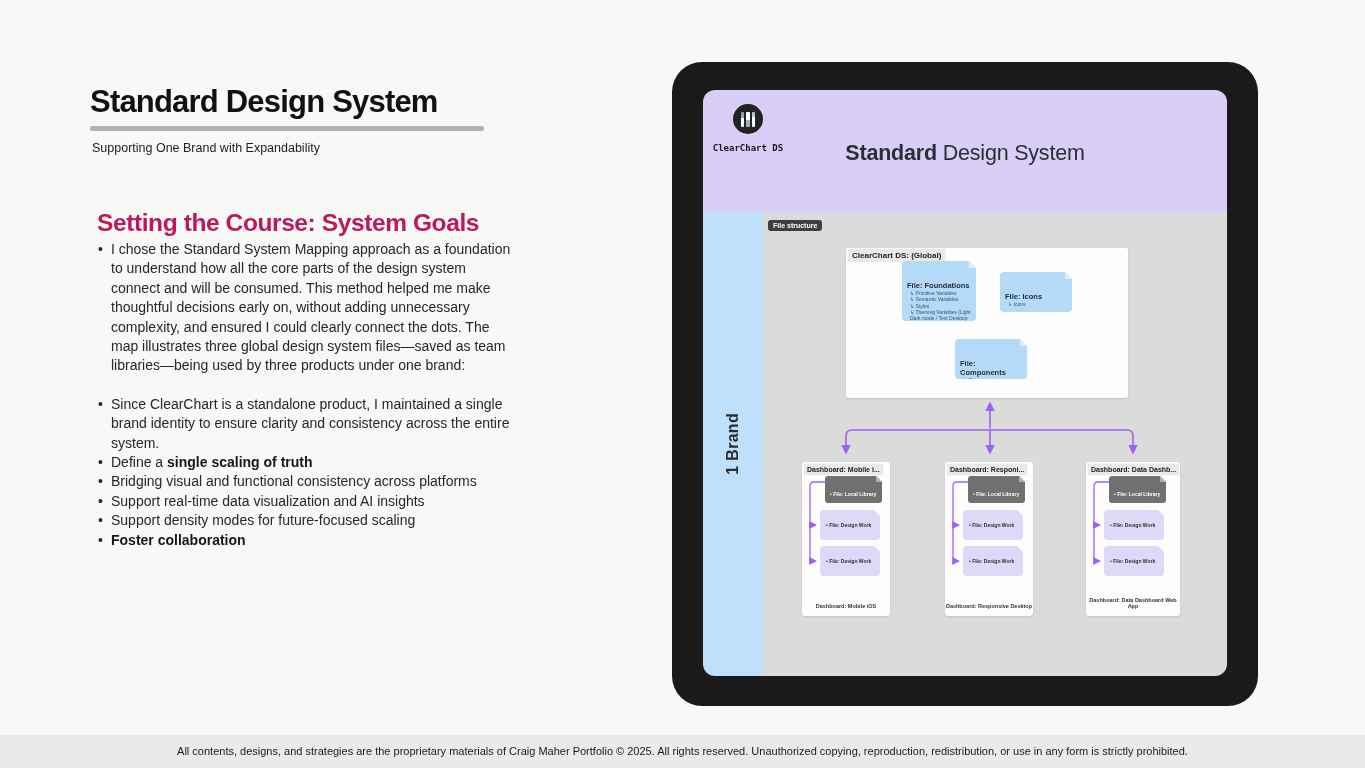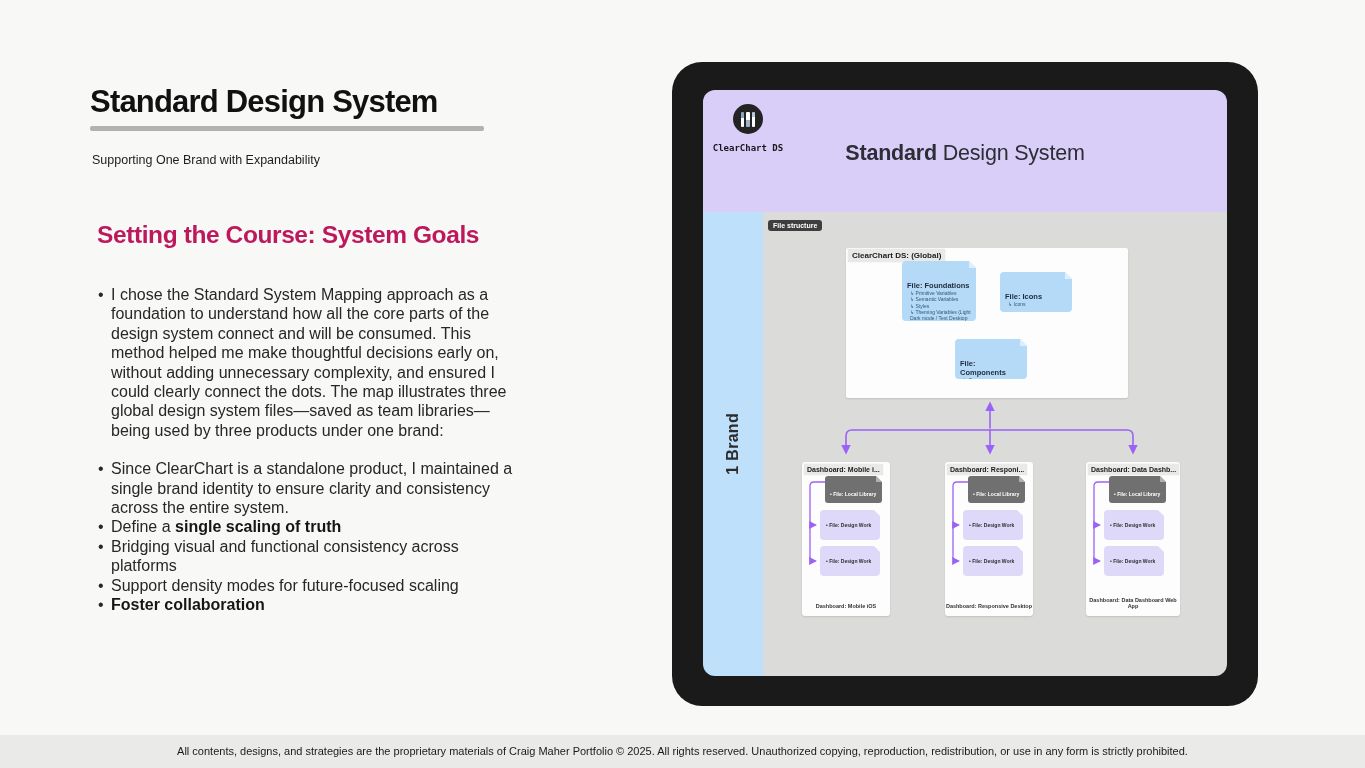--- a/index.html
+++ b/index.html
@@ -8,23 +8,23 @@
     position:relative; overflow:hidden;
     background:#f8f8f6;
     font-family:"Liberation Sans", sans-serif;
     color:#1c1c1c;
   }
 
   
   .left-col { position:absolute; left:90px; top:84px; width:425px; }
   .page-title { font-size:31px; font-weight:700; letter-spacing:-0.8px; color:#111; line-height:36px; }
   .title-rule { width:394px; height:5px; background:#b2b2b0; border-radius:2px; margin-top:6px; }
-  .subtitle { margin:22px 0 0 2px; font-size:12.5px; color:#1d1d1d; line-height:15px; }
+  .subtitle { margin:10px 0 0 2px; font-size:12.5px; color:#1d1d1d; line-height:15px; }
   .section-heading { margin:52px 0 0 7px; font-size:24.5px; font-weight:700; letter-spacing:-0.4px; color:#be185d; line-height:30px; }
-  ul.blist { list-style:none; margin:35px 0 0 7px; font-size:16px; line-height:19.4px; color:#272727; }
+  ul.blist { list-style:none; margin:2px 0 0 7px; font-size:14px; line-height:19.4px; color:#272727; }
   ul.blist li { position:relative; padding-left:14px; }
   ul.blist li::before { content:"•"; position:absolute; left:1px; }
   ol.llist { list-style:none; margin:17px 0 0 23px; font-size:13px; line-height:19.5px; font-weight:700; color:#1a1a1a; }
   ol.llist .marker { display:inline-block; width:14px; }
   ul.goals { margin-top:19px; }
   ul.goals b { font-weight:700; color:#161616; }
 
   
   .tablet { position:absolute; left:672px; top:62px; width:586px; height:644px; background:#1a1a1a; border-radius:30px; }
   .screen { position:absolute; left:31px; top:28px; width:524px; height:586px; border-radius:12px; overflow:hidden; display:flex; flex-direction:column; }
@@ -86,20 +86,21 @@
     <div class="title-rule"></div>
     <p class="subtitle">Supporting One Brand with Expandability</p>
     <h2 class="section-heading">Setting the Course: System Goals</h2>
     <ul class="blist">
       <li>I chose the Standard System Mapping approach as a foundation to understand how all the core parts of the design system connect and will be consumed. This method helped me make thoughtful decisions early on, without adding unnecessary complexity, and ensured I could clearly connect the dots. The map illustrates three global design system files—saved as team libraries—being used by three products under one brand:</li>
     </ul>
     <ul class="blist goals" id="goals-list">
         <li><span>Since ClearChart is a standalone product, I maintained a single brand identity to ensure clarity and consistency across the entire system.</span></li>
         <li><span>Define a </span><b>single scaling of truth</b></li>
         <li><span>Bridging visual and functional consistency across platforms</span></li>
+        <li><span>Support real-time data visualization and AI insights</span></li>
         <li><span>Support density modes for future-focused scaling</span></li>
         <li><b>Foster collaboration</b></li>
       </ul>
   </section>
 
   <section class="tablet">
     <div class="screen">
       <header class="mock-header">
         <div class="logo-circle">
             <i></i>

